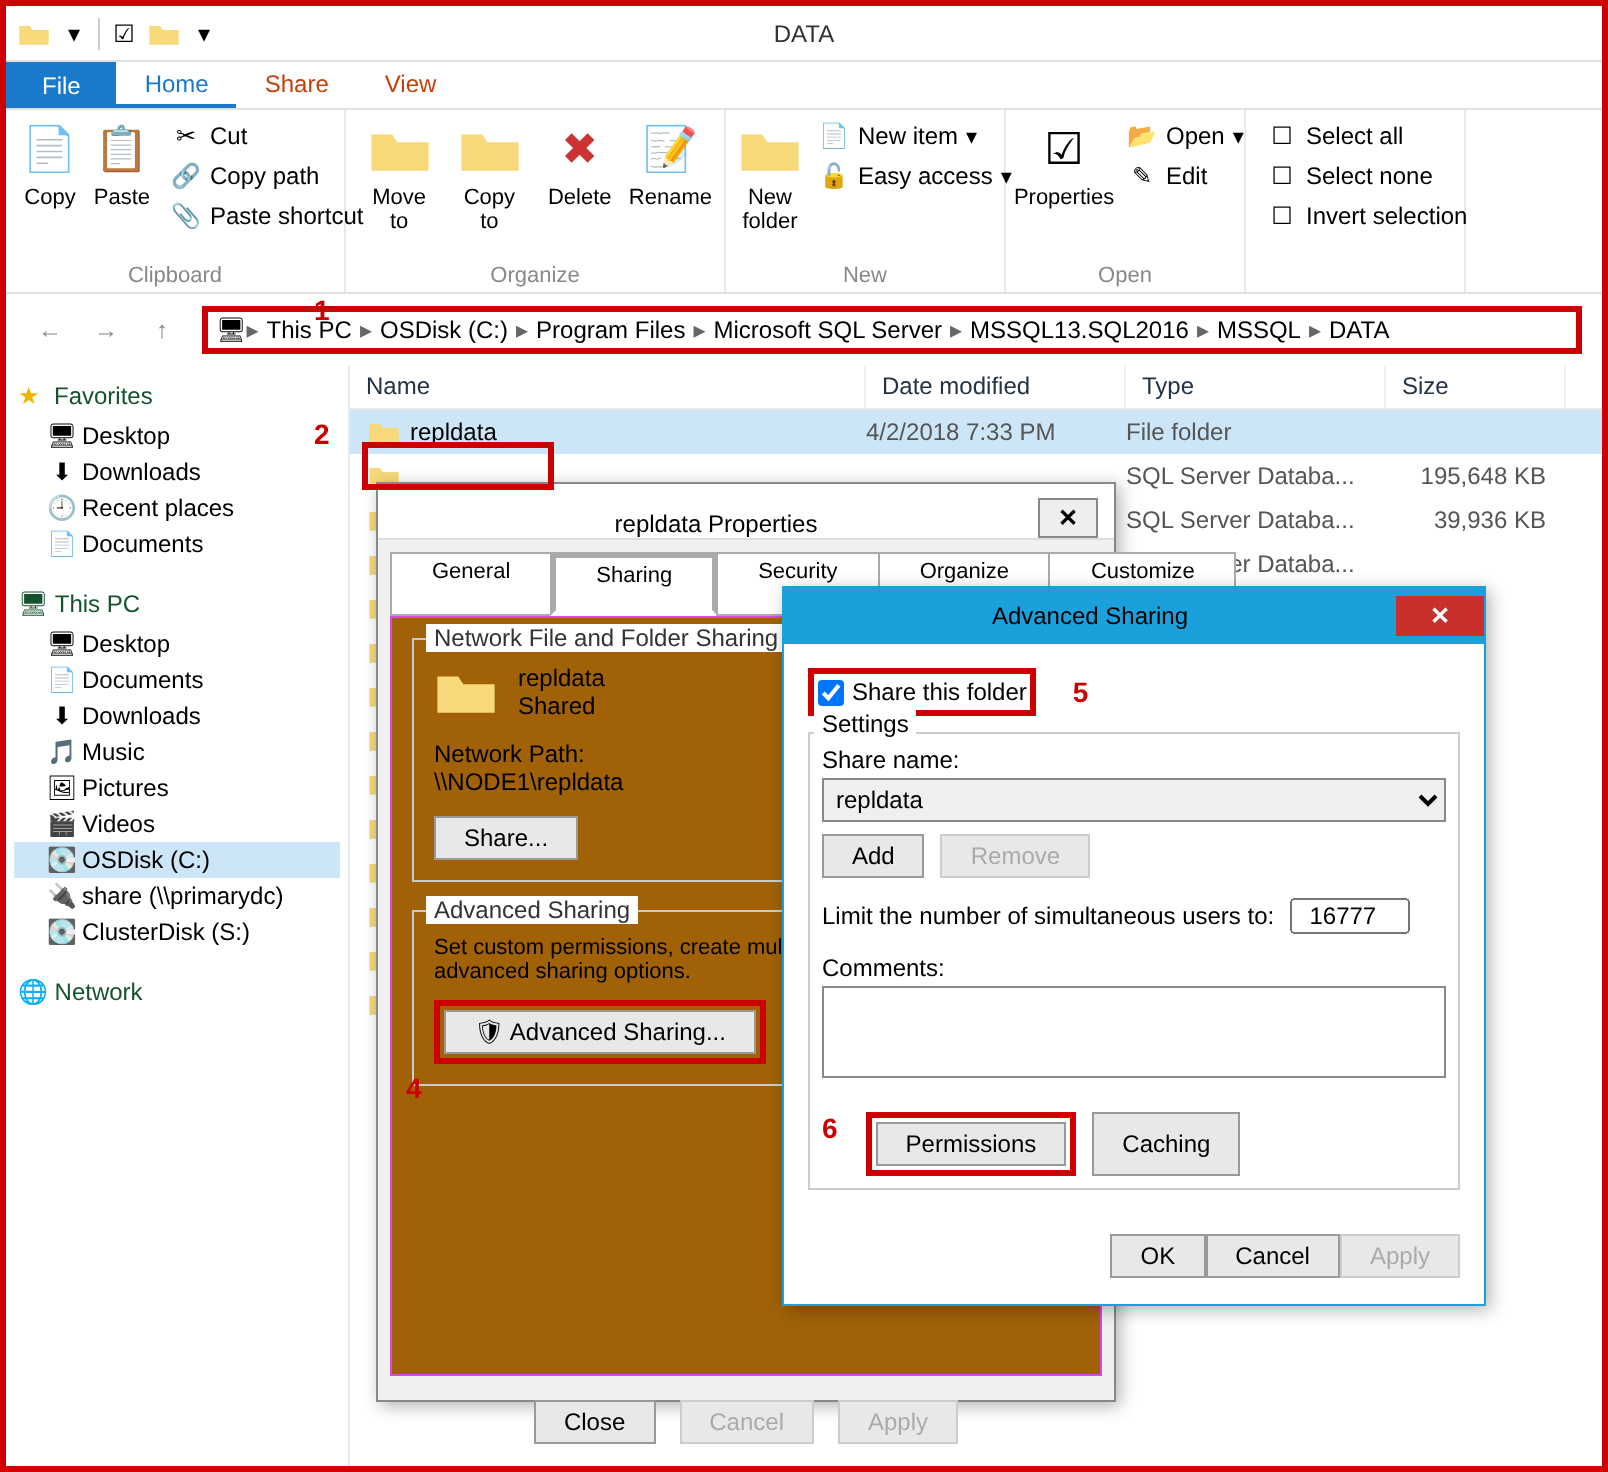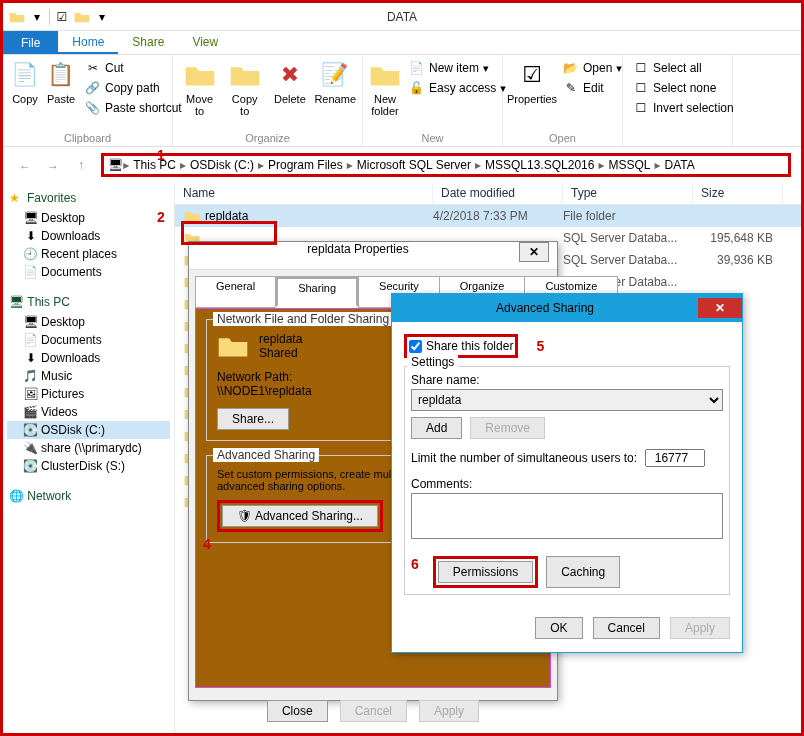--- a/index.html
+++ b/index.html
@@ -7,21 +7,21 @@
 
 
 .titlebar { height: 28px; background: #fff; border-bottom: 1px solid #e0e0e0; display: flex; align-items: center; position: relative; }
 .titlebar .qat { display: flex; align-items: center; padding: 0 6px; gap: 4px; }
 .titlebar .qat-icon { width: 16px; height: 16px; display: inline-flex; align-items: center; justify-content: center; }
 .titlebar .title { position: absolute; left: 50%; transform: translateX(-50%); color: #333; }
 
 
 .ribbon-tabs { height: 24px; display: flex; align-items: stretch; border-bottom: 1px solid #e0e0e0; }
 .file-tab { background: #1979ca; color: #fff; padding: 0 18px; display: flex; align-items: center; }
-.ribbon-tab { padding: 0 14px; display: flex; align-items: center; color: #4d7c0f; border-bottom: 2px solid transparent; }
+.ribbon-tab { padding: 0 14px; display: flex; align-items: center; color: #c2410c; border-bottom: 2px solid transparent; }
 .ribbon-tab.active { border-bottom: 2px solid #1979ca; color: #1979ca; }
 
 
 .ribbon { height: 92px; background: #fff; border-bottom: 1px solid #e0e0e0; display: flex; }
 .ribbon-group { border-right: 1px solid #e8e8e8; padding: 4px 6px 2px; display: flex; flex-direction: column; justify-content: space-between; }
 .ribbon-group-content { display: flex; gap: 4px; flex: 1; }
 .ribbon-group-label { text-align: center; color: #888; font-size: 11px; padding-top: 2px; }
 .r-big { display: flex; flex-direction: column; align-items: center; width: 46px; }
 .r-big .ico { width: 32px; height: 32px; display: flex; align-items: center; justify-content: center; font-size: 22px; }
 .r-big .lbl { font-size: 11px; text-align: center; line-height: 12px; margin-top: 2px; }
@@ -58,21 +58,21 @@
 .cell-date { width: 130px; color: #555; }
 .cell-type { width: 130px; color: #555; }
 .cell-size { width: 90px; color: #555; text-align: right; padding-right: 10px; }
 
 
 .ann { position: absolute; color: #c00; font-size: 14px; font-weight: bold; }
 .redbox { border: 3px solid #c00; background: transparent; }
 
 
 .props-dialog { position: absolute; left: 185px; top: 238px; width: 370px; height: 460px; background: #f0f0f0; border: 1px solid #888; box-shadow: 2px 2px 8px rgba(0,0,0,.3); }
-.props-title { height: 28px; display: flex; align-items: flex-start; padding: 0 8px; background: #fff; border-bottom: 1px solid #ddd; }
+.props-title { height: 28px; display: flex; align-items: flex-end; padding: 0 8px; background: #fff; border-bottom: 1px solid #ddd; }
 .props-title .t { flex: 1; text-align: center; }
 .props-title .x { width: 30px; height: 20px; border: 1px solid #888; display: flex; align-items: center; justify-content: center; background: #eee; font-weight: bold; }
 .prop-tabs { display: flex; margin: 6px 6px 0; }
 .prop-tab { padding: 3px 20px; border: 1px solid #aaa; background: #fff; margin-right: -1px; font-size: 11px; }
 .prop-tab.active { background: #fff; border-bottom: 1px solid #fff; }
 .prop-panel { margin: 0 6px 6px; border: 1px solid #d946ef; background: #a16207; height: 380px; padding: 10px; }
 .gbox { border: 1px solid #ccc; padding: 10px; margin-bottom: 14px; }
 .gbox-title { position: relative; top: -18px; left: -4px; background: #fff; display: inline-block; padding: 0 4px; color: #333; }
 .gbox-body { margin-top: -12px; }
 .btn { padding: 3px 14px; background: #e8e8e8; border: 1px solid #999; font-size: 12px; }
@@ -87,21 +87,21 @@
 .adv-body { padding: 12px; }
 .chk-row { display: flex; align-items: center; gap: 6px; margin-bottom: 8px; }
 .settings-box { border: 1px solid #ccc; padding: 6px; }
 .settings-box .lbl { display: block; margin-bottom: 2px; }
 .settings-box select, .settings-box input[type=text], .settings-box textarea { width: 100%; border: 1px solid #888; padding: 2px; font-family: inherit; }
 .settings-row { display: flex; gap: 8px; margin: 6px 0 10px; }
 .limit-row { display: flex; align-items: center; gap: 8px; margin-bottom: 10px; }
 .limit-row input { width: 60px; text-align: right; }
 .comments { height: 46px; resize: none; }
 .perm-row { display: flex; gap: 8px; margin-top: 14px; }
-.adv-btn-row { display: flex; justify-content: flex-end; gap: 10px; padding: 10px 12px; }
+.adv-btn-row { display: flex; justify-content: flex-end; padding: 10px 12px; }
 
 
 .folder-svg { width: 32px; height: 26px; }
 .folder-svg-sm { width: 16px; height: 14px; }
 </style>
 </head>
 <body>
 
 <div class="titlebar">
   <div class="qat">

